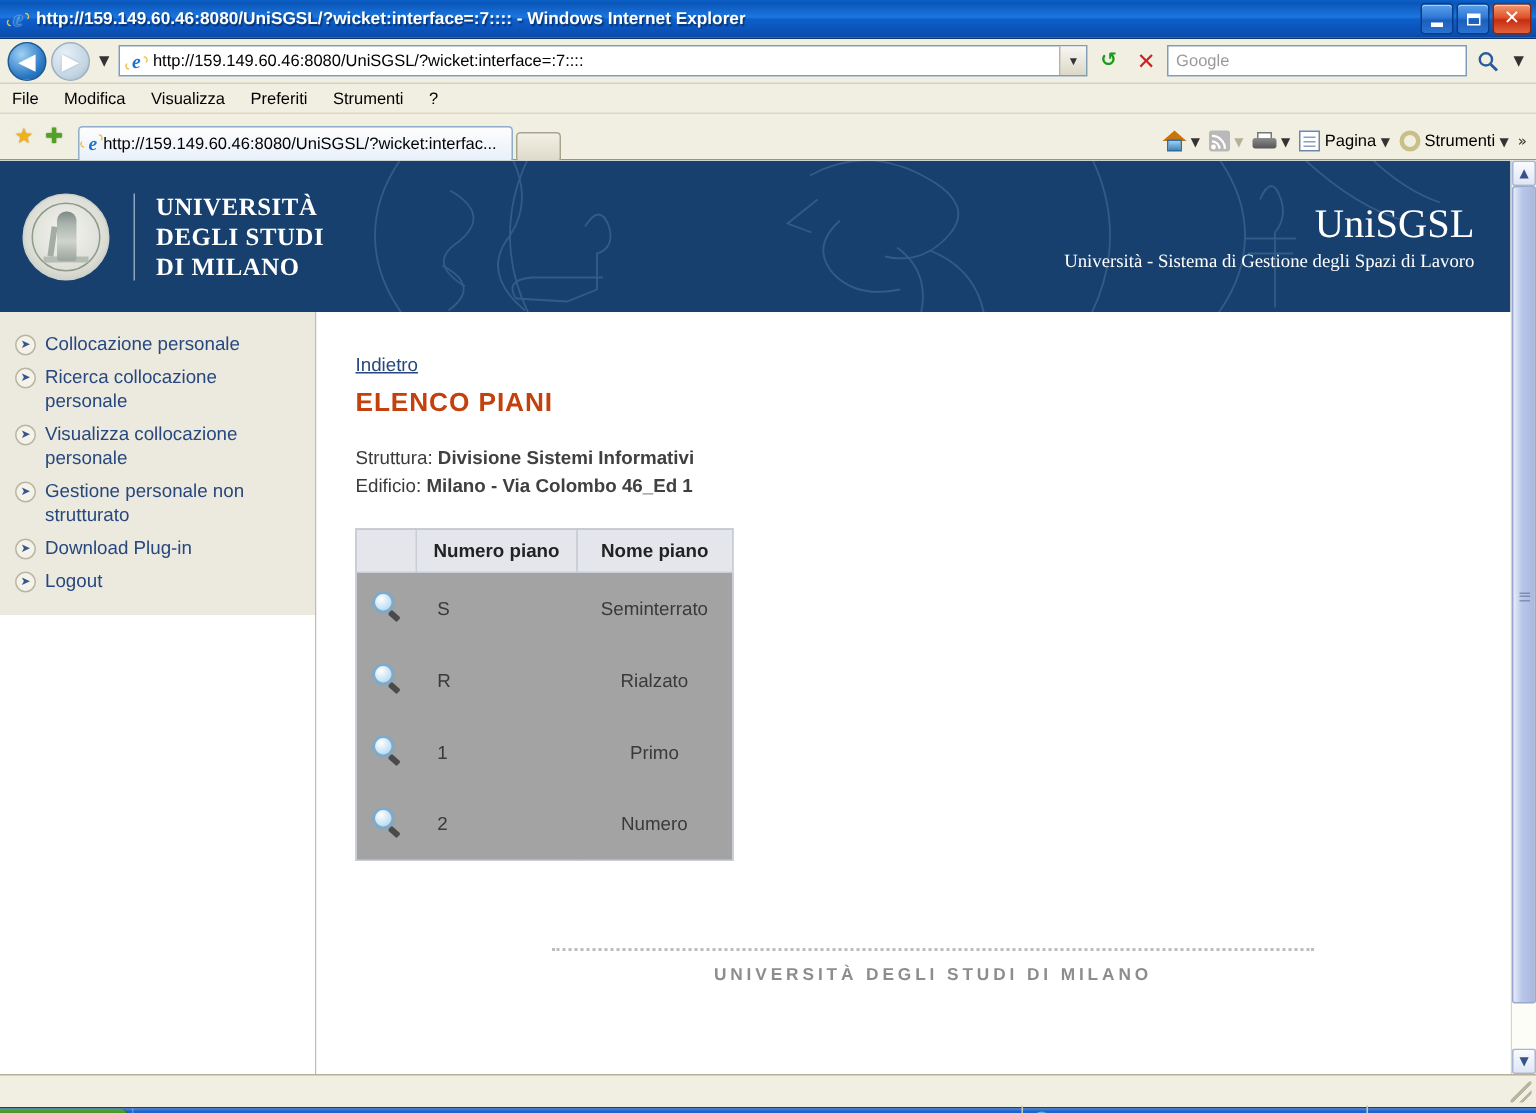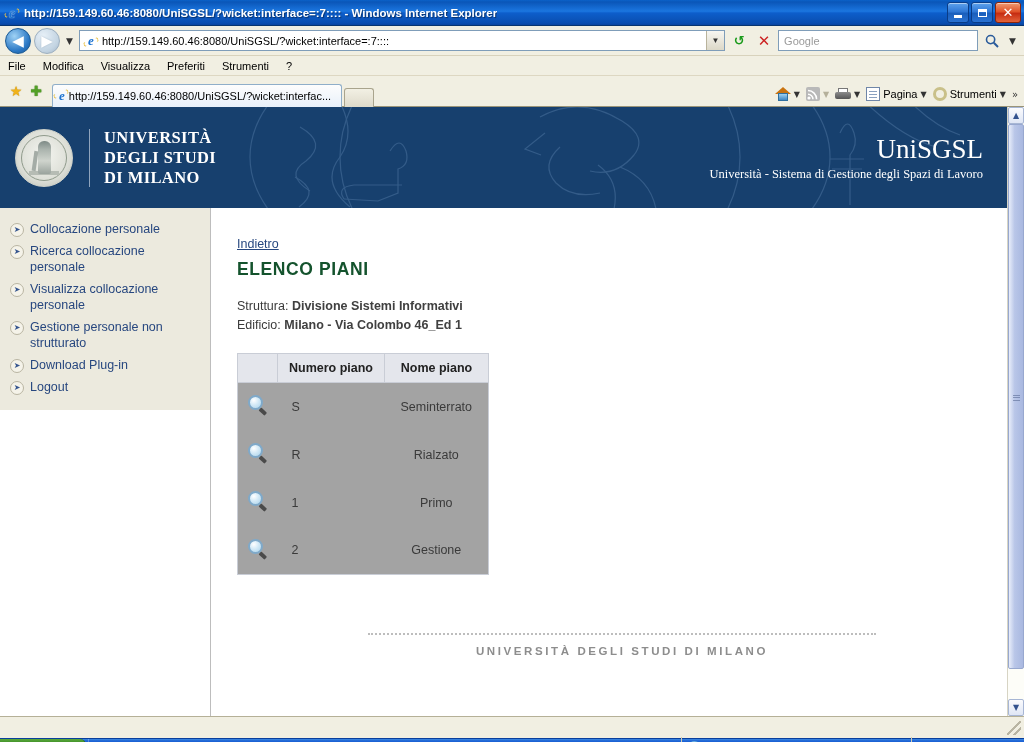--- a/index.html
+++ b/index.html
@@ -329,21 +329,21 @@
   .main {
     flex: 1; padding: 26px 0 0 26px;
     background: #fff;
   }
   .backlink {
     font-size: 12.5px; color: #27477f;
     text-decoration: underline; display: inline-block;
     margin-bottom: 8px;
   }
   .pagetitle {
-    font-size: 17.5px; font-weight: bold; color: #14532d;
+    font-size: 17.5px; font-weight: bold; color: #c2410c;
     letter-spacing: .6px; margin: 0 0 17px 0;
   }
   .metaline { font-size: 12.5px; color: #3a3a3a; line-height: 19px; }
   .metaline b { color: #404040; }
   .metablock { margin-bottom: 18px; }
 
   table.piani {
     border-collapse: collapse;
     border: 1px solid #c9cdd6;
     background: #a3a3a3;
@@ -718,21 +718,21 @@
                 <span class="magnifier"><span class="mag-lens"></span><span class="mag-handle"></span></span>
               </td>
               <td class="num-cell">1</td>
               <td class="name-cell">Primo</td>
             </tr>
             <tr>
               <td class="icon-cell">
                 <span class="magnifier"><span class="mag-lens"></span><span class="mag-handle"></span></span>
               </td>
               <td class="num-cell">2</td>
-              <td class="name-cell">Gestione</td>
+              <td class="name-cell">Numero</td>
             </tr>
           </tbody>
         </table>
 
         <div class="footer">
           <div class="footer-dots"></div>
           <div class="footer-text">UNIVERSITÀ DEGLI STUDI DI MILANO</div>
         </div>
       </div>
     </div>

